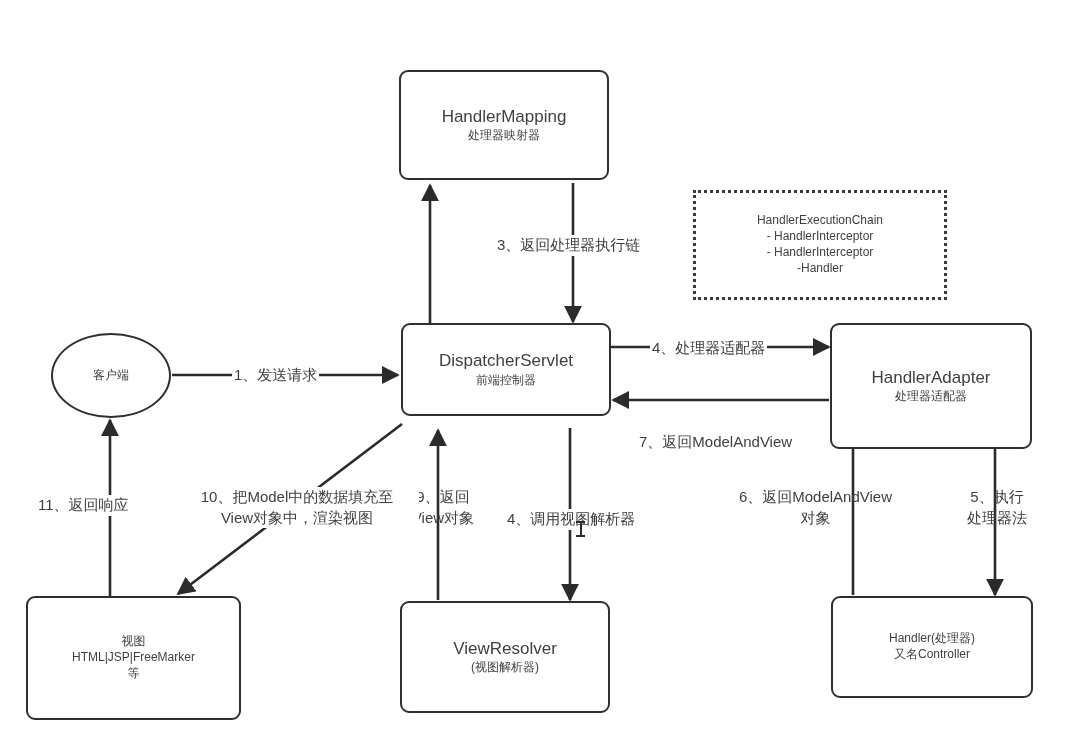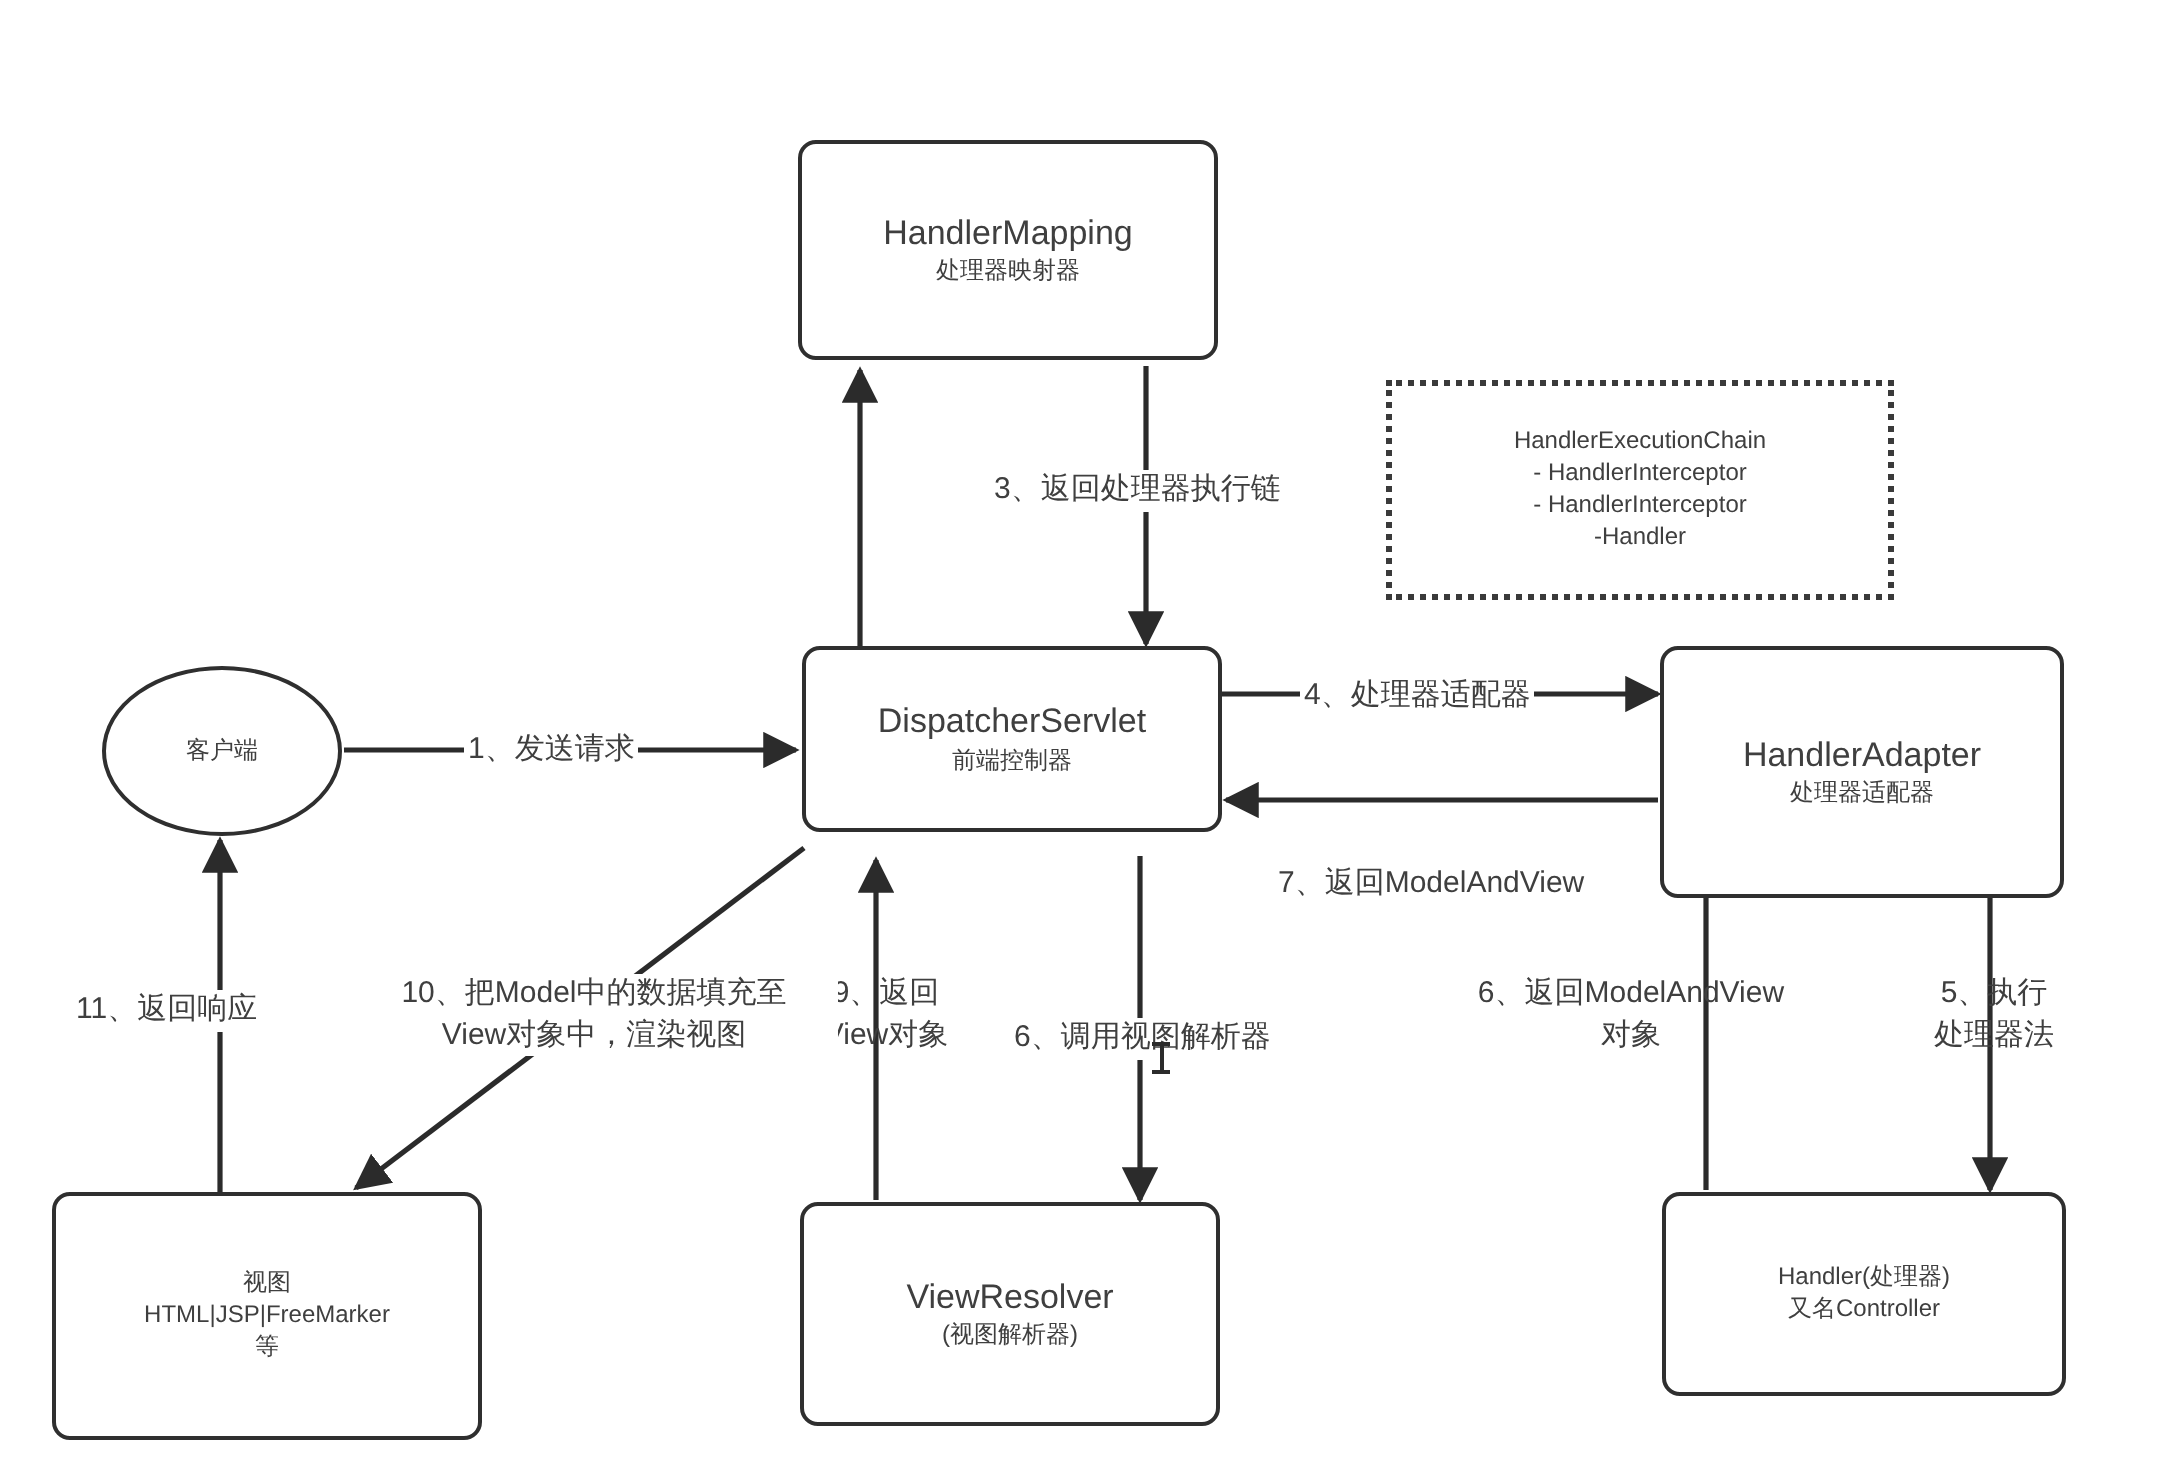--- a/index.html
+++ b/index.html
@@ -195,21 +195,21 @@
   <div class="edge-label" style="left:736px; top:487px; width:155px; background:transparent;">
     <span class="line">6、返回ModelAndView</span>
     <span class="line">对象</span>
   </div>
 
   <div class="edge-label" style="left:637px; top:391px;margin-top:41px;">
     <span class="line">7、返回ModelAndView</span>
   </div>
 
   <div class="edge-label" style="left:505px; top:509px;">
-    <span class="line">6、调用视图解析器</span>
+    <span class="line">4、调用视图解析器</span>
   </div>
 
   <div class="edge-label" style="left:404px; top:487px; width:74px; background:transparent;">
     <span class="line">9、返回</span>
     <span class="line">View对象</span>
   </div>
 
   <div class="edge-label" style="left:175px; top:487px; width:240px;">
     <span class="line">10、把Model中的数据填充至</span>
     <span class="line">View对象中，渲染视图</span>

